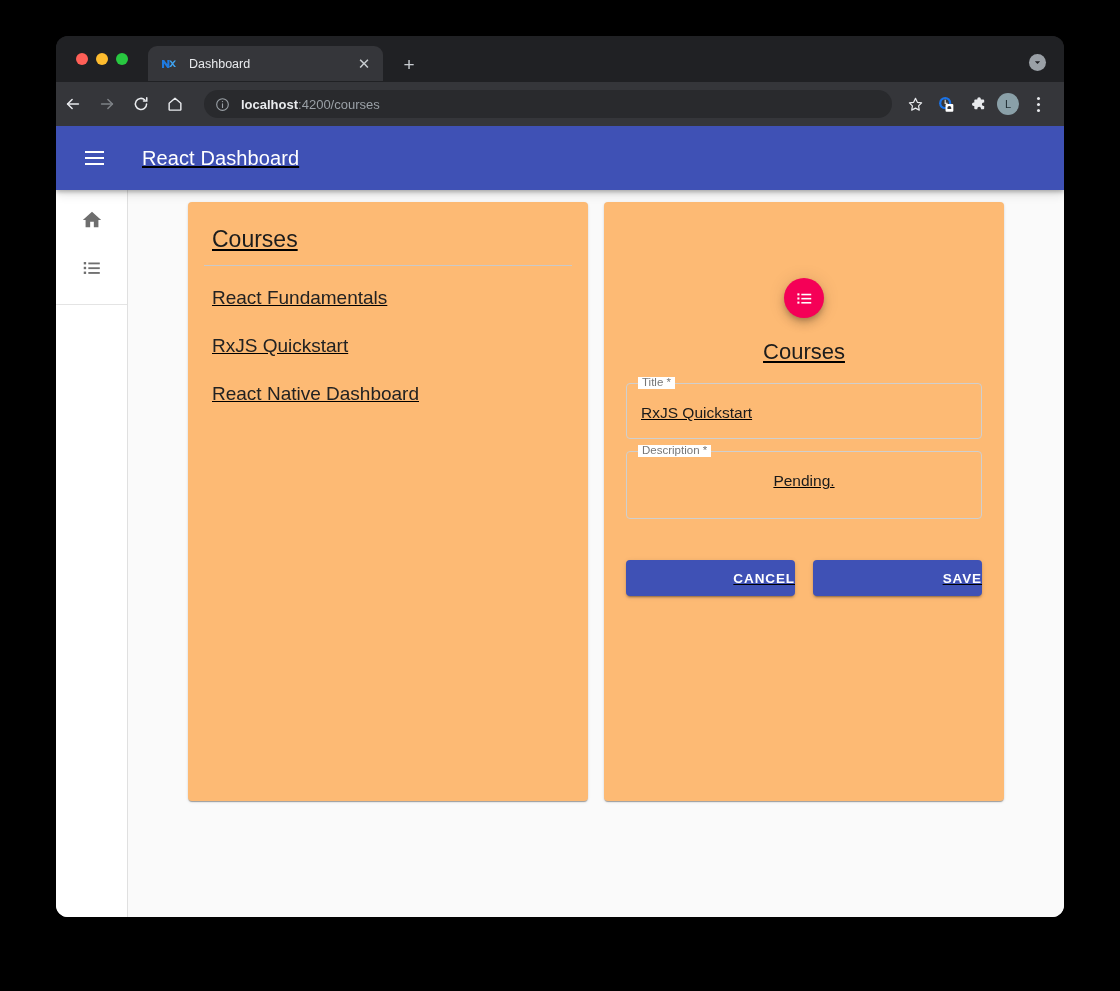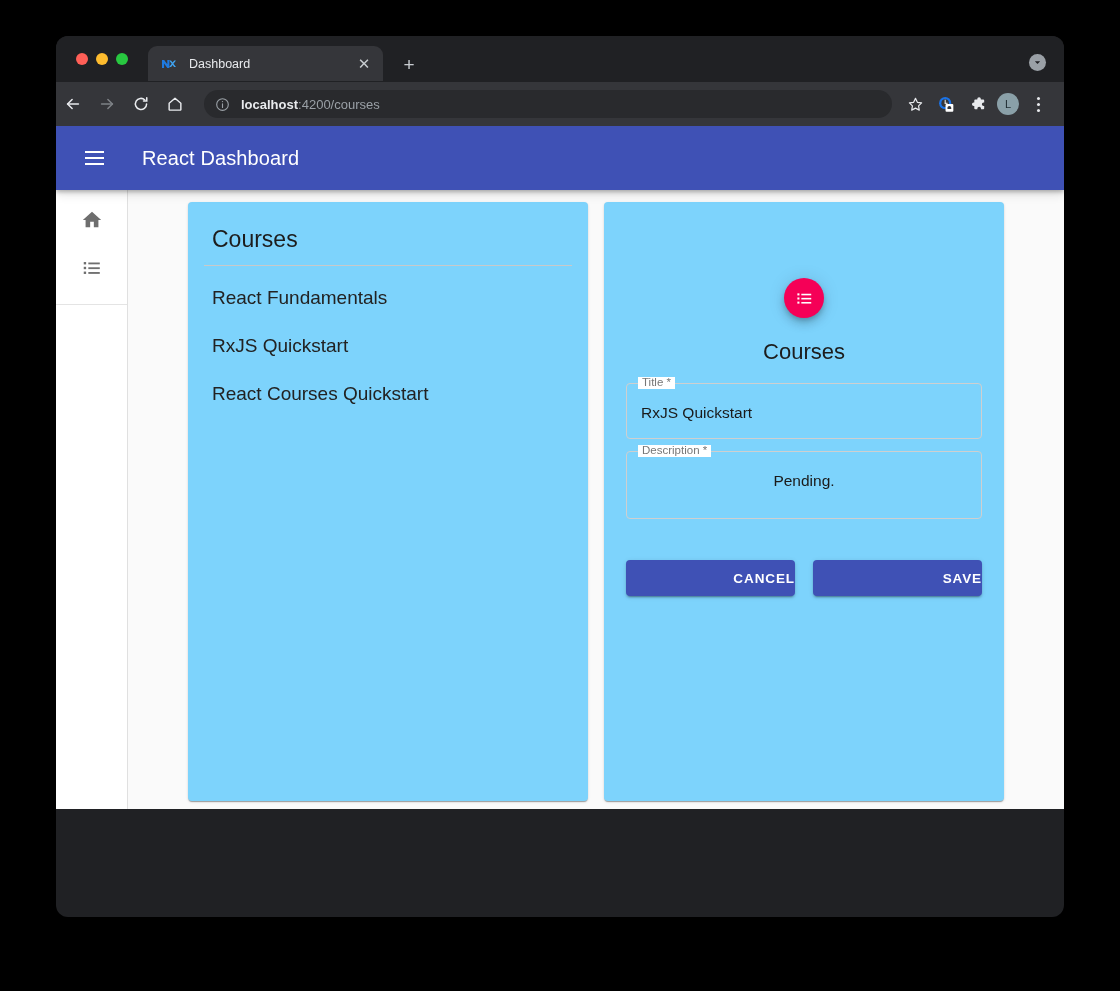--- a/index.html
+++ b/index.html
@@ -169,23 +169,24 @@
     gap: 3px;
     margin-left: 3px;
     flex-shrink: 0;
   }
   .kebab span { width: 3px; height: 3px; border-radius: 50%; background: #e8eaed; display: block; }
 
   
   .viewport {
     position: relative;
     width: 1008px;
-    height: 683px;
+    height: 791px;
     background: #fafafa;
     overflow: hidden;
+    text-decoration: underline;
   }
 
   
   .app-bar {
     height: 64px;
     background: #3f51b5;
     display: flex;
     align-items: center;
     padding-left: 14px;
     box-shadow: 0 2px 4px rgba(0,0,0,0.25), 0 4px 10px rgba(0,0,0,0.12);
@@ -240,21 +241,21 @@
   .content {
     flex: 1;
     background: #fafafa;
     padding: 12px 60px 0 60px;
     display: flex;
     gap: 16px;
     align-items: flex-start;
   }
 
   .card {
-    background: #7dd3fc;
+    background: #fdba74;
     border-radius: 4px;
     box-shadow: 0 2px 1px -1px rgba(0,0,0,.2),
                 0 1px 1px 0 rgba(0,0,0,.14),
                 0 1px 3px 0 rgba(0,0,0,.12);
     height: 599px;
   }
   .card-left  { width: 400px; padding: 16px; }
   .card-right { width: 400px; padding: 16px; }
 
   .list-header {
@@ -481,21 +482,21 @@
         <div class="nav-divider"></div>
       </div>
 
       <div class="content">
 
         <div class="card card-left">
           <div class="list-header">Courses</div>
           <div>
             <div class="course-item">React Fundamentals</div>
             <div class="course-item">RxJS Quickstart</div>
-            <div class="course-item">React Courses Quickstart</div>
+            <div class="course-item">React Native Dashboard</div>
           </div>
         </div>
 
         <div class="card card-right">
           <div class="form-head">
             <div class="fab">
               <svg width="19" height="19" viewBox="0 0 24 24" fill="#ffffff">
                 <rect x="3" y="5.5" width="2.6" height="2.6"></rect>
                   <rect x="8" y="6" width="12.5" height="2"></rect>
                 <rect x="3" y="10.7" width="2.6" height="2.6"></rect>

